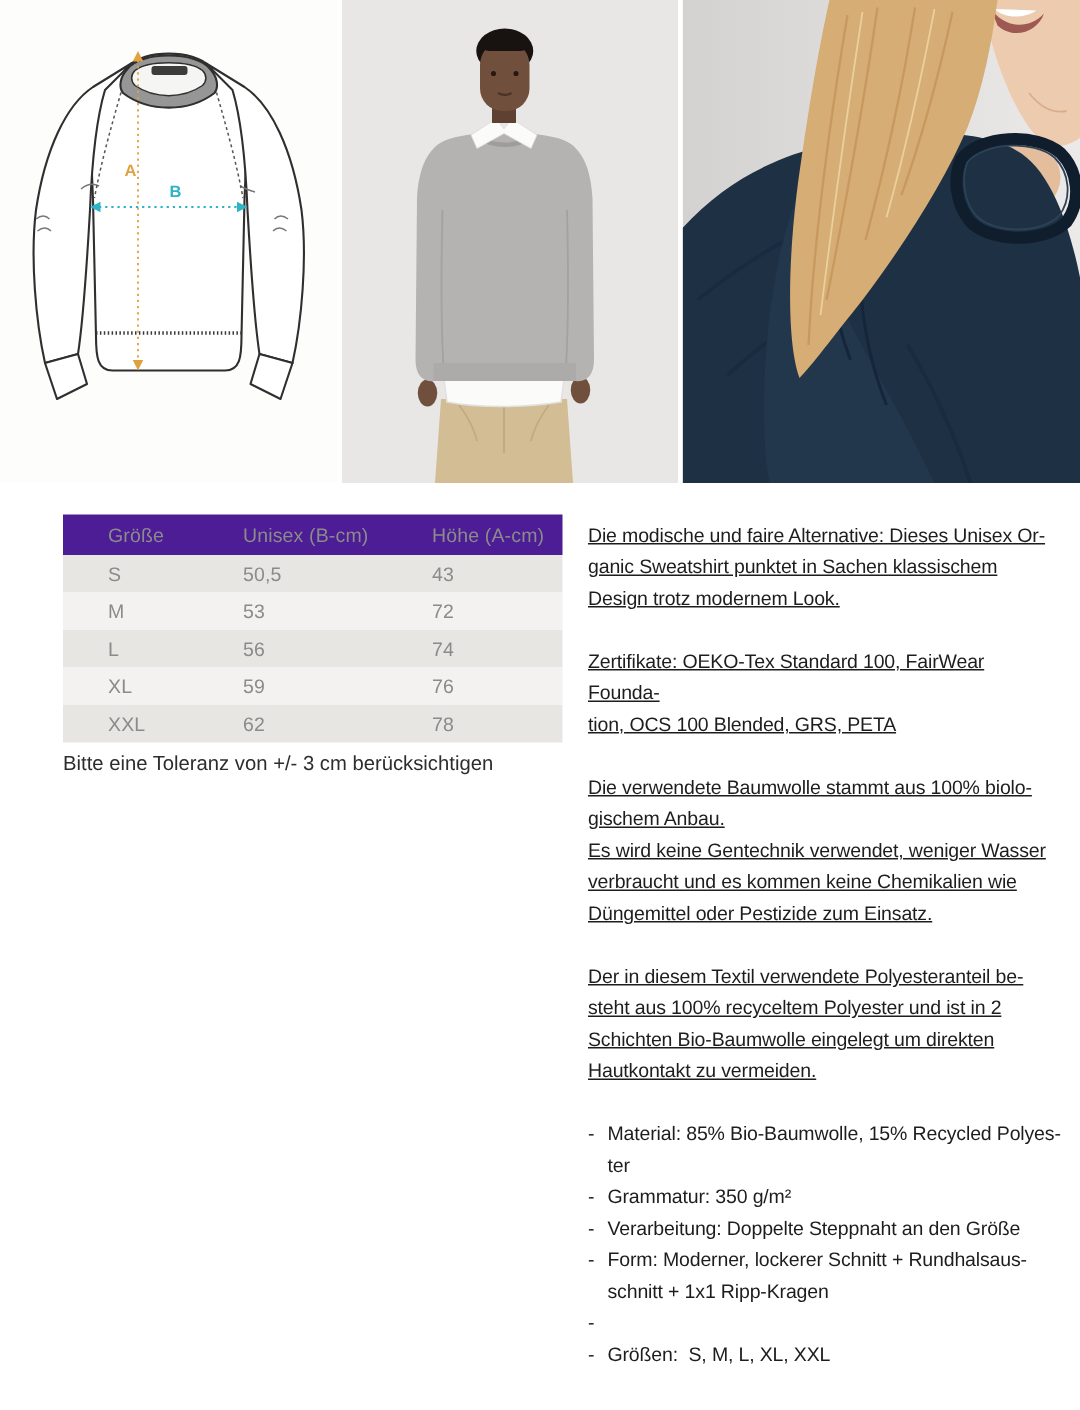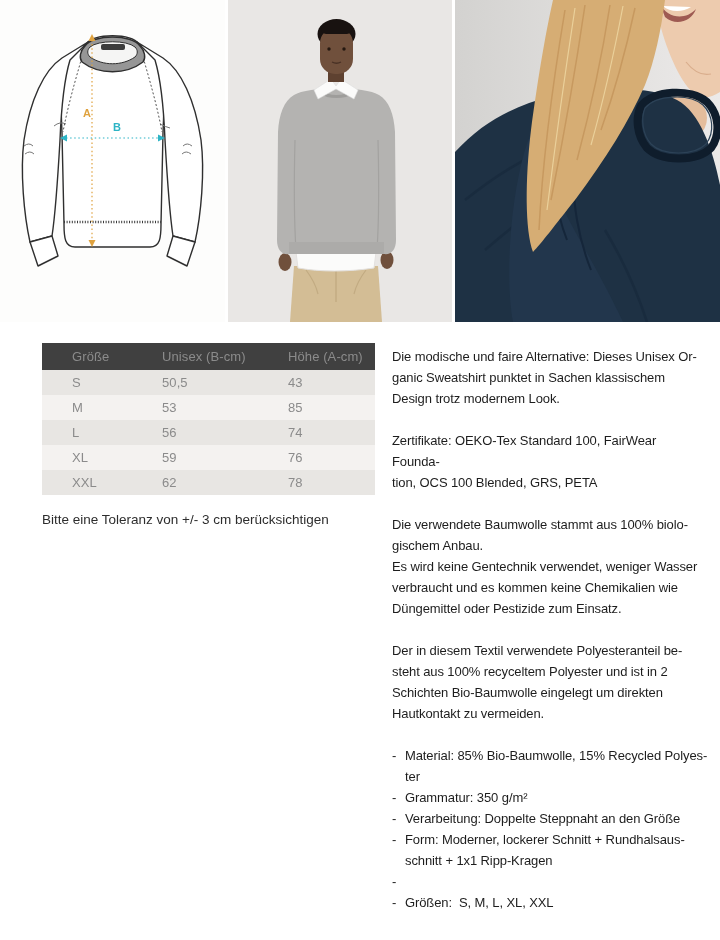--- a/index.html
+++ b/index.html
@@ -21,32 +21,32 @@
     width:333px;border-collapse:collapse;table-layout:fixed;
     font-size:13px;color:#8b8b8b;letter-spacing:0.1px;
   }
   table.size-table col.c1{width:120px;}
   table.size-table col.c2{width:126px;}
   table.size-table col.c3{width:87px;}
   table.size-table th,table.size-table td{
     font-weight:normal;text-align:left;padding:0;vertical-align:middle;
   }
   table.size-table th:first-child,table.size-table td:first-child{padding-left:30px;}
-  table.size-table thead tr{height:27px;background:#404040;}
+  table.size-table thead tr{height:27px;background:#4c1d95;}
   table.size-table tbody tr{height:25px;}
   table.size-table tbody tr:nth-child(odd){background:#e8e6e3;}
   table.size-table tbody tr:nth-child(even){background:#f4f2f0;}
   .tolerance{
-    margin-top:17px;font-size:13.5px;color:#2d2d2d;white-space:pre;
+    margin-top:6px;font-size:13.5px;color:#2d2d2d;white-space:pre;
   }
   .right-col{
     margin-left:17px;width:315px;padding-top:3px;
     font-size:13px;line-height:21px;color:#1d1d1d;letter-spacing:-0.1px;
   }
-  .para{margin:0 0 21px 0;white-space:pre-line;}
+  .para{margin:0 0 21px 0;white-space:pre-line;text-decoration:underline;}
   .bullets{margin:0;}
   .bullet-item{display:flex;}
   .bullet-dash{width:13px;flex:none;}
   .bullet-text{white-space:pre;flex:none;}
 </style>
 </head>
 <body>
 
 <div class="page">
 
@@ -178,21 +178,21 @@
         </thead>
         <tbody>
           <tr>
             <td>S</td>
             <td>50,5</td>
             <td>43</td>
           </tr>
           <tr>
             <td>M</td>
             <td>53</td>
-            <td>85</td>
+            <td>72</td>
           </tr>
           <tr>
             <td>L</td>
             <td>56</td>
             <td>74</td>
           </tr>
           <tr>
             <td>XL</td>
             <td>59</td>
             <td>76</td>

